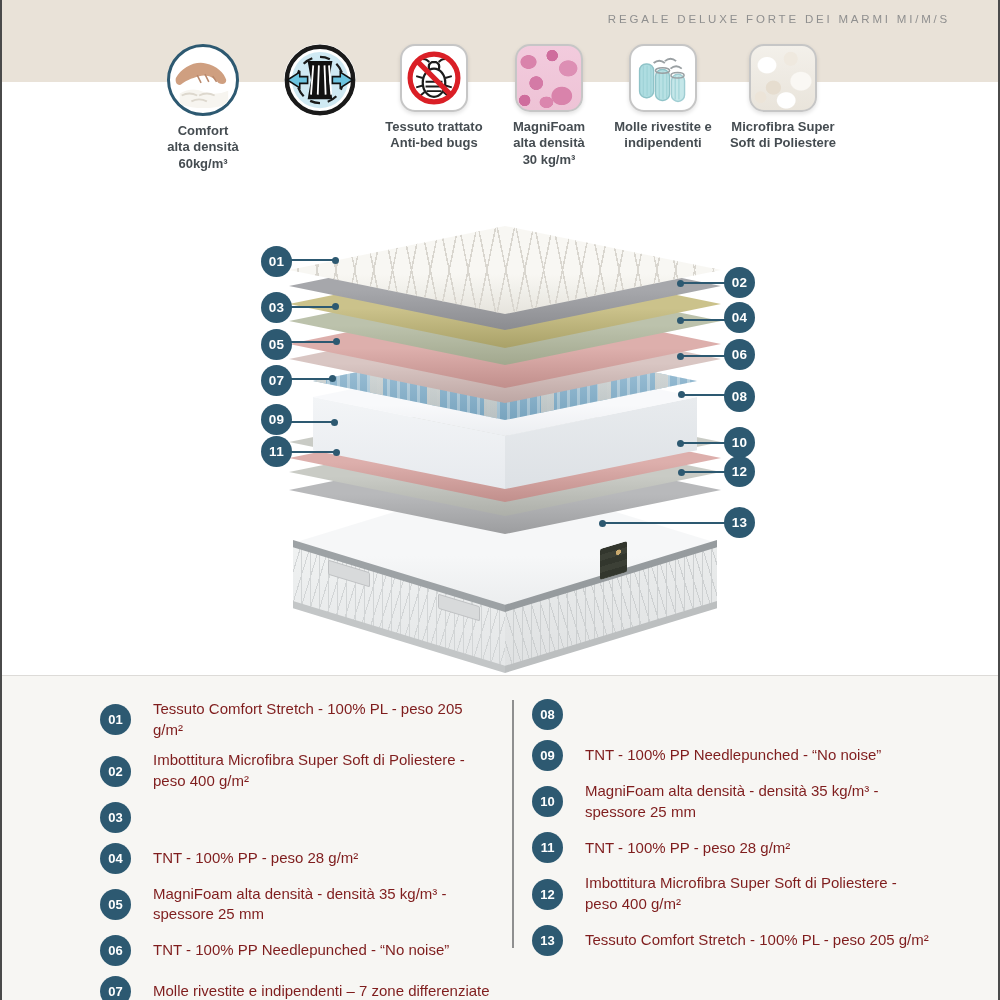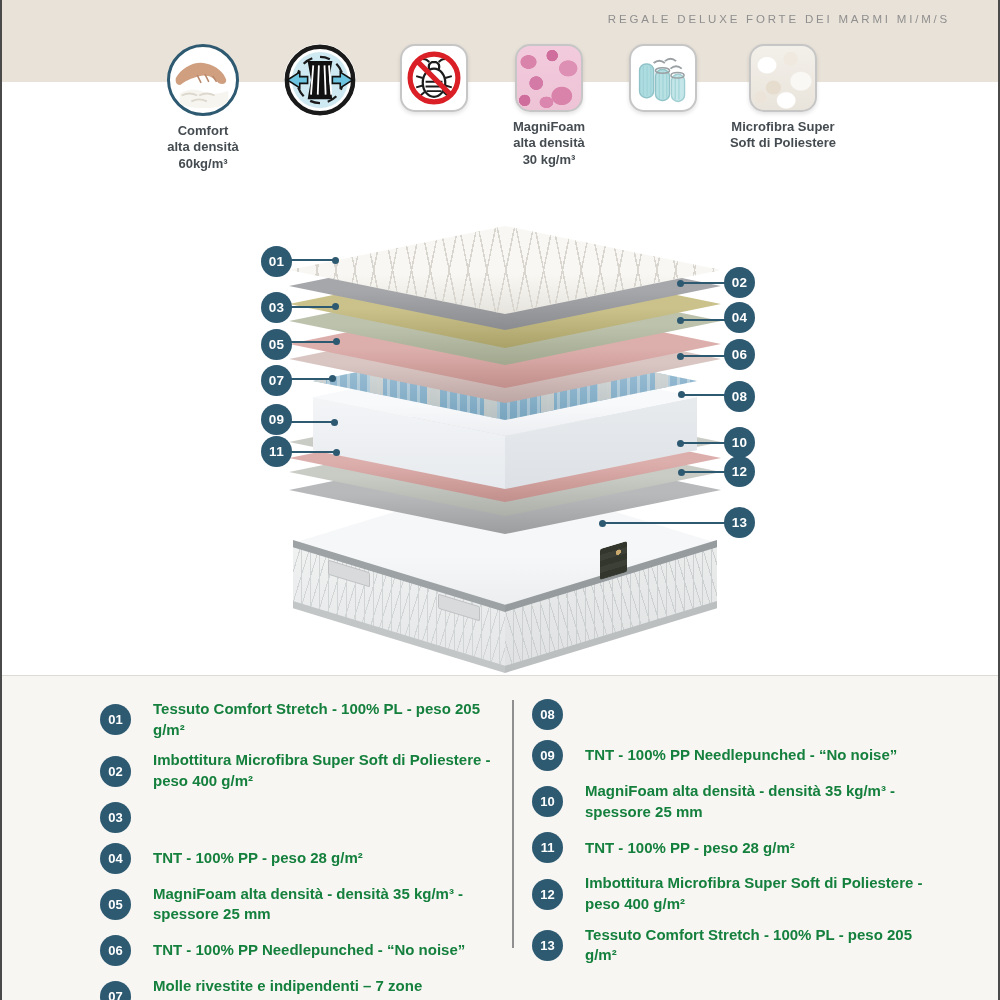--- a/index.html
+++ b/index.html
@@ -105,21 +105,21 @@
   .co-dot{position:absolute;width:7px;height:7px;border-radius:50%;background:#2d5971;}
   
   .legend-panel{position:absolute;left:0;top:675px;width:1000px;height:325px;
       background:#f7f6f3;border-top:1px solid #dddbd8;box-sizing:border-box;}
   .lg-col{position:absolute;display:flex;flex-direction:column;}
   .lg-col.left{left:100px;top:699px;width:392px;}
   .lg-col.right{left:532px;top:699px;width:400px;}
   .lg-item{display:flex;align-items:center;margin-bottom:10px;}
   .lg-badge{flex-shrink:0;width:31px;height:31px;border-radius:50%;background:#2d5971;color:#fff;
       font-weight:bold;font-size:13px;display:flex;align-items:center;justify-content:center;margin-right:22px;}
-  .lg-text{font-size:15px;color:#15803d;line-height:1.38;font-weight:bold;}
+  .lg-text{font-size:15px;color:#7f1d1d;line-height:1.38;}
   .lg-divider{position:absolute;left:512px;top:700px;width:1.5px;height:248px;background:#8f8f8f;}
 </style>
 </head>
 <body>
 
 <div class="beige-band"></div>
 <div class="header-title">REGALE DELUXE FORTE DEI MARMI MI/M/S</div>
 
 <div class="feature" style="left:138px">
   <div class="ic ic-circle">
@@ -154,20 +154,22 @@
     <svg width="60" height="60" viewBox="0 0 64 64">
       <ellipse cx="32" cy="37" rx="12" ry="15" fill="none" stroke="#1c1c1c" stroke-width="2.4"></ellipse>
       <path d="M27 23 q-2 -6 3 -8 h4 q5 2 3 8" fill="none" stroke="#1c1c1c" stroke-width="2.4"></path>
       <path d="M27 15 q-4 -4 -7 -3 M37 15 q4 -4 7 -3" fill="none" stroke="#1c1c1c" stroke-width="2.2"></path>
       <path d="M20 32 l-7 -2 M20 40 l-7 2 M22 47 l-6 5 M44 32 l7 -2 M44 40 l7 2 M42 47 l6 5" stroke="#1c1c1c" stroke-width="2.2"></path>
       <path d="M23 36 h18 M23 41 h18 M24 46 h16" stroke="#1c1c1c" stroke-width="2"></path>
       <circle cx="32" cy="32" r="25.5" fill="none" stroke="#da1f26" stroke-width="5.5"></circle>
       <line x1="14" y1="14" x2="50" y2="50" stroke="#da1f26" stroke-width="5.5"></line>
     </svg>
   </div>
+  <div class="feature-label">Tessuto trattato
+Anti-bed bugs</div>
 </div>
 
 <div class="feature" style="left:484px">
   <div class="ic ic-sq foam-pink"></div>
   <div class="feature-label">MagniFoam
 alta densità
 30 kg/m³</div>
 </div>
 
 <div class="feature" style="left:598px">
@@ -175,20 +177,22 @@
     <svg width="60" height="60" viewBox="0 0 64 64">
       <path d="M22 16 q6 -5 12 0 M34 14 q6 -5 12 0 M40 22 q6 -5 12 0" stroke="#9aa0a3" stroke-width="2" fill="none"></path>
       <rect x="7" y="17" width="15" height="36" rx="7" fill="#aedde1" stroke="#8fc3c8" stroke-width="1.5"></rect>
       <rect x="24" y="23" width="15" height="33" rx="7" fill="#b8e1e4" stroke="#8fc3c8" stroke-width="1.5"></rect>
       <rect x="41" y="28" width="14" height="29" rx="7" fill="#c5e7e9" stroke="#9fcdd2" stroke-width="1.5"></rect>
       <path d="M11 19 v32 M15 19 v32 M19 19 v32 M28 25 v29 M32 25 v29 M36 25 v29 M45 30 v25 M49 30 v25" stroke="#9ed2d6" stroke-width="1.2"></path>
       <ellipse cx="47.5" cy="29" rx="7" ry="3" fill="none" stroke="#9aa0a3" stroke-width="1.6"></ellipse>
       <ellipse cx="31.5" cy="24" rx="7.5" ry="3" fill="none" stroke="#9aa0a3" stroke-width="1.6"></ellipse>
     </svg>
   </div>
+  <div class="feature-label">Molle rivestite e
+indipendenti</div>
 </div>
 
 <div class="feature" style="left:718px">
   <div class="ic ic-sq fluff-white"></div>
   <div class="feature-label">Microfibra Super
 Soft di Poliestere</div>
 </div>
 
 <div>
 

